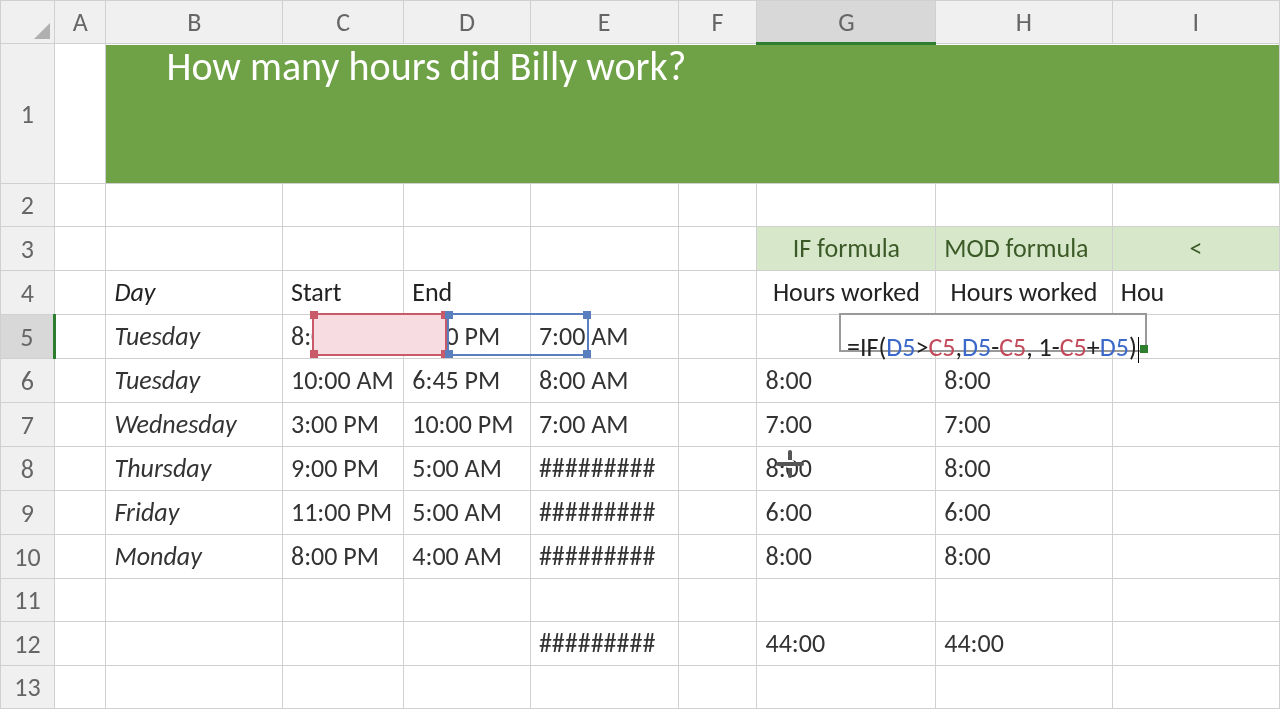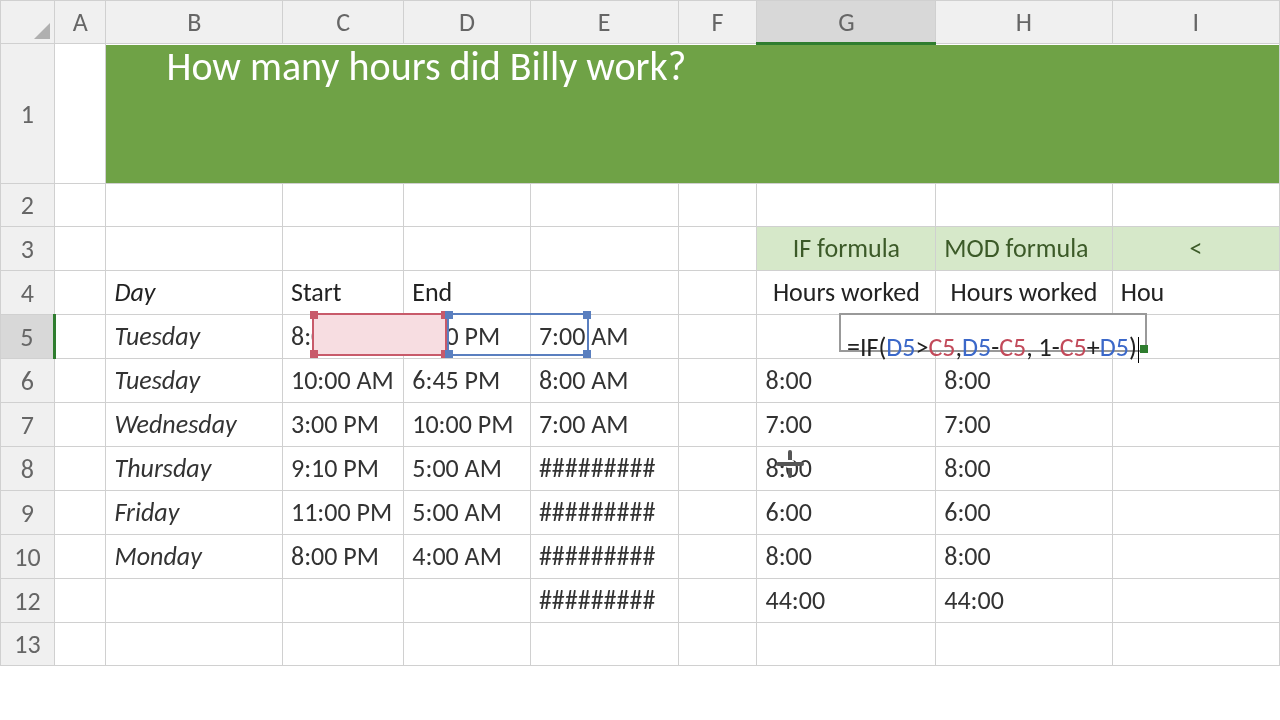--- a/index.html
+++ b/index.html
@@ -391,21 +391,21 @@
       </tr>
       <tr class="r8">
         <th class="rowhead">8</th>
         <td class="cell ">
           <span class="inner"></span>
         </td>
         <td class="cell left tbl-edge-l">
           <span class="inner">Thursday</span>
         </td>
         <td class="cell right">
-          <span class="inner">9:10 PM</span>
+          <span class="inner">9:00 PM</span>
         </td>
         <td class="cell right tbl-edge-r">
           <span class="inner">5:00 AM</span>
         </td>
         <td class="cell right">
           <span class="inner">#########</span>
         </td>
         <td class="cell ">
           <span class="inner"></span>
         </td>
@@ -467,20 +467,50 @@
           <span class="inner">#########</span>
         </td>
         <td class="cell ">
           <span class="inner"></span>
         </td>
         <td class="cell right blk">
           <span class="inner">8:00</span>
         </td>
         <td class="cell right blk">
           <span class="inner">8:00</span>
+        </td>
+        <td class="cell blk">
+          <span class="inner"></span>
+        </td>
+      </tr>
+      <tr class="r11">
+        <th class="rowhead">11</th>
+        <td class="cell ">
+          <span class="inner"></span>
+        </td>
+        <td class="cell ">
+          <span class="inner"></span>
+        </td>
+        <td class="cell ">
+          <span class="inner"></span>
+        </td>
+        <td class="cell ">
+          <span class="inner"></span>
+        </td>
+        <td class="cell ">
+          <span class="inner"></span>
+        </td>
+        <td class="cell ">
+          <span class="inner"></span>
+        </td>
+        <td class="cell blk">
+          <span class="inner"></span>
+        </td>
+        <td class="cell blk">
+          <span class="inner"></span>
         </td>
         <td class="cell blk">
           <span class="inner"></span>
         </td>
       </tr>
       <tr class="r12">
         <th class="rowhead">12</th>
         <td class="cell ">
           <span class="inner"></span>
         </td>

